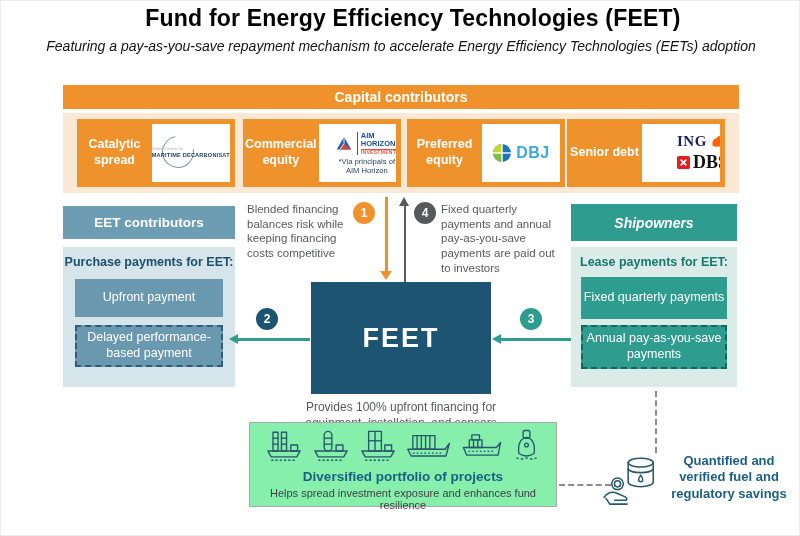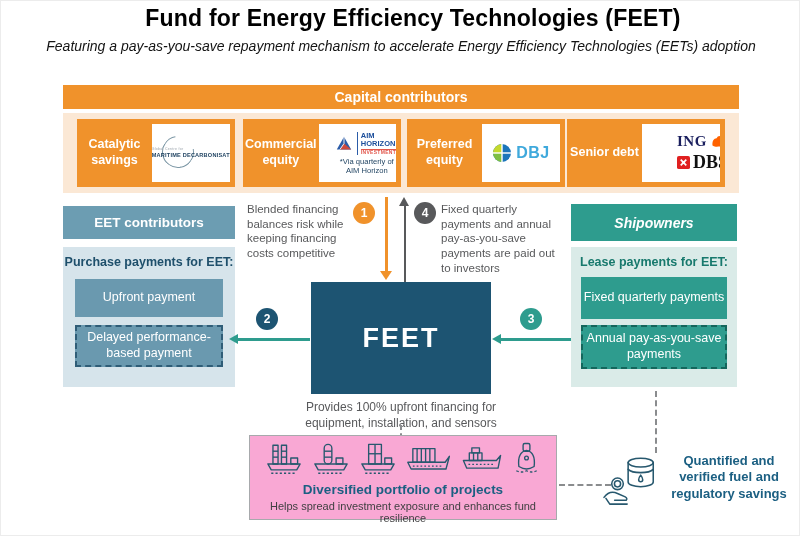--- a/index.html
+++ b/index.html
@@ -65,21 +65,21 @@
 
   
   .feet-box{left:310px;top:281px;width:180px;height:112px;background:#1D5472;color:#fff;font-weight:800;font-size:27px;letter-spacing:2px;}
   .feet-caption{left:283px;top:399px;width:234px;font-size:12px;color:#58595B;text-align:center;line-height:1.3;}
 
   
   .dash-v{border-left:2px dashed #8a8c8e;width:0;}
   .dash-h{border-top:2px dashed #8a8c8e;height:0;}
 
   
-  .portfolio{left:248px;top:434px;width:308px;height:85px;background:#f9a8d4;border:1.5px solid #A7A9AC;}
+  .portfolio{left:248px;top:421px;width:308px;height:85px;background:#86efac;border:1.5px solid #A7A9AC;}
   .ships-row{position:absolute;left:0;top:5px;width:100%;display:flex;justify-content:center;align-items:flex-end;gap:7px;}
   .portfolio-title{position:absolute;left:0;top:46px;width:100%;text-align:center;font-weight:bold;font-size:13.5px;color:#1B5F82;}
   .portfolio-caption{position:absolute;left:0;top:64px;width:100%;text-align:center;font-size:11px;color:#414042;}
 
   
   .savings-text{left:663px;top:452px;width:130px;font-weight:bold;font-size:13px;color:#1B5F82;text-align:center;line-height:1.25;}
 
   svg{display:block;}
 </style>
 </head>
@@ -88,21 +88,21 @@
 <div id="stage">
 
   <div class="abs page-title center">Fund for Energy Efficiency Technologies (FEET)</div>
   <div class="abs page-subtitle center">Featuring a pay-as-you-save repayment mechanism to accelerate Energy Efficiency Technologies (EETs) adoption</div>
 
   <div class="abs cap-bar center">Capital contributors</div>
 
   <div class="abs cap-band">
 
     <div class="cap-box" style="left:14px;">
-      <div class="cap-label">Catalytic savings</div>
+      <div class="cap-label">Catalytic spread</div>
       <div class="logo-panel">
         <div class="gcmd">
           <div class="gcmd-circle"></div>
           <div class="gcmd-text">
             <div class="gcmd-top">Global Centre for</div>
             <div class="gcmd-main">MARITIME DECARBONISATION</div>
           </div>
         </div>
       </div>
     </div>
@@ -115,21 +115,21 @@
             <path d="M11 2 L19 16 H3 Z" fill="#2B5CA8"></path>
             <path d="M11 9.5 L19 16 H6.5 Z" fill="#CE4A3E"></path>
             <path d="M11 2 L11 9.5 L6.5 16" stroke="#fff" stroke-width="1" fill="none"></path>
           </svg>
           <div class="aim-text">
             <div class="aim-l1">AIM</div>
             <div class="aim-l2">HORIZON</div>
             <div class="aim-l3">INVESTMENTS</div>
           </div>
         </div>
-        <div class="aim-note">*Via quarterly of AIM Horizon</div>
+        <div class="aim-note">*Via principals of AIM Horizon</div>
       </div>
     </div>
 
     <div class="cap-box" style="left:344px;">
       <div class="cap-label">Preferred equity</div>
       <div class="logo-panel">
         <div class="dbj">
           <svg width="20" height="20" viewBox="0 0 20 20">
             <circle cx="10" cy="10" r="9" fill="#1B75BB"></circle>
             <path d="M10 10 L10 1 A9 9 0 0 0 1 10 Z" fill="#C5D92D"></path>

